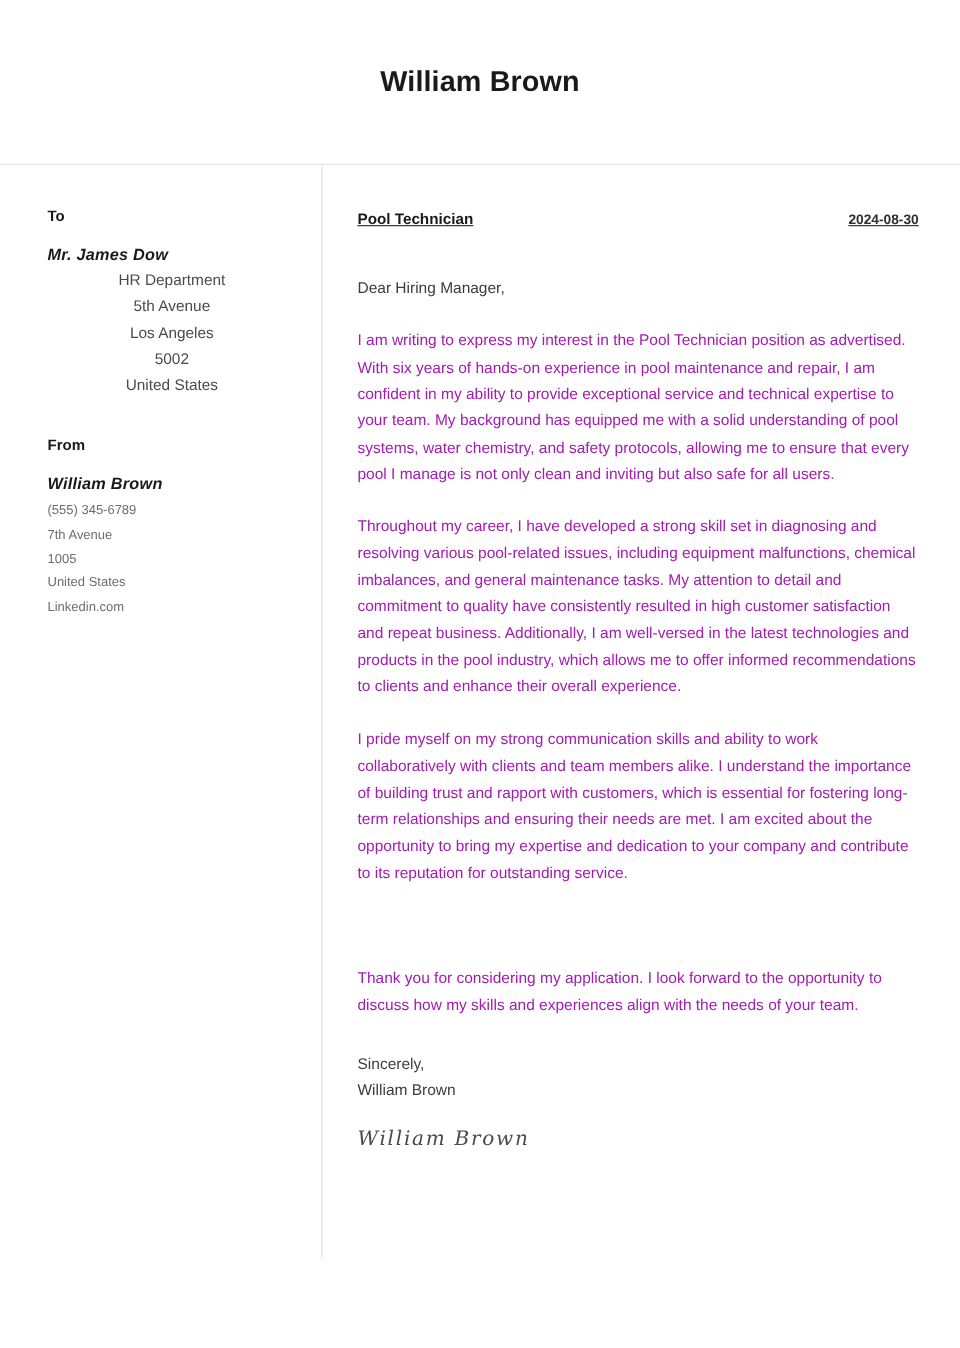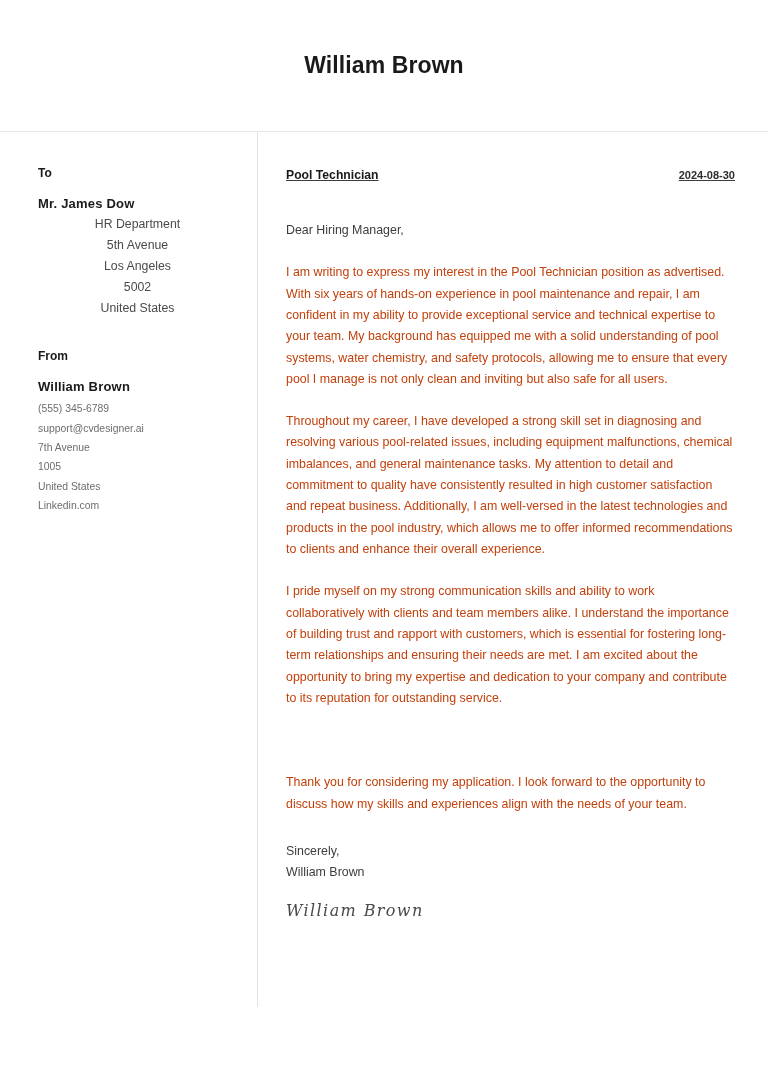--- a/index.html
+++ b/index.html
@@ -65,20 +65,21 @@
     color: #1a1a1a;
     margin-bottom: 12px;
     line-height: 1.3;
   }
   .block-name {
     font-size: 13px;
     font-weight: bold;
     color: #1a1a1a;
     line-height: 1.55;
     letter-spacing: 0.2px;
+    font-style: italic;
   }
   .to-block .addr-line {
     font-size: 12.3px;
     color: #4a4a4a;
     line-height: 1.72;
     text-align: center;
   }
   .from-block {
     margin-top: 30px;
   }
@@ -113,21 +114,21 @@
   }
   .salutation {
     margin-top: 36px;
     font-size: 12.4px;
     color: #3d3d3d;
     line-height: 1.72;
   }
   .para {
     margin-top: 21px;
     font-size: 12.4px;
-    color: #c2410c;
+    color: #a21caf;
     line-height: 1.72;
     text-align: left;
   }
   .para.spaced-top {
     margin-top: 63px;
   }
   .closing {
     margin-top: 26px;
     font-size: 12.4px;
     color: #3d3d3d;
@@ -163,21 +164,20 @@
         <div class="addr-line">5th Avenue</div>
         <div class="addr-line">Los Angeles</div>
         <div class="addr-line">5002</div>
         <div class="addr-line">United States</div>
       </section>
 
       <section class="from-block">
         <div class="block-label">From</div>
         <div class="block-name">William Brown</div>
         <div class="addr-line">(555) 345-6789</div>
-        <div class="addr-line">support@cvdesigner.ai</div>
         <div class="addr-line">7th Avenue</div>
         <div class="addr-line">1005</div>
         <div class="addr-line">United States</div>
         <div class="addr-line">Linkedin.com</div>
       </section>
 
     </aside>
 
     <div class="divider-col"></div>
 

